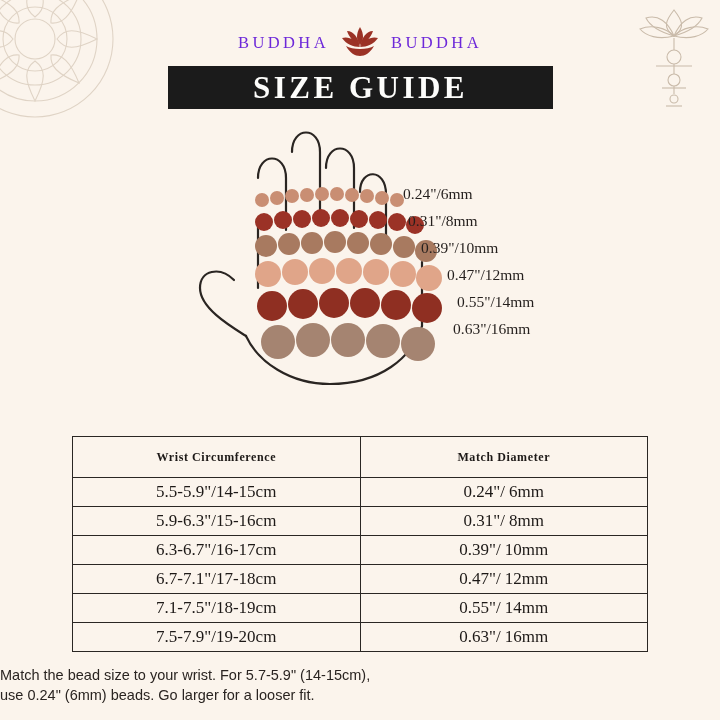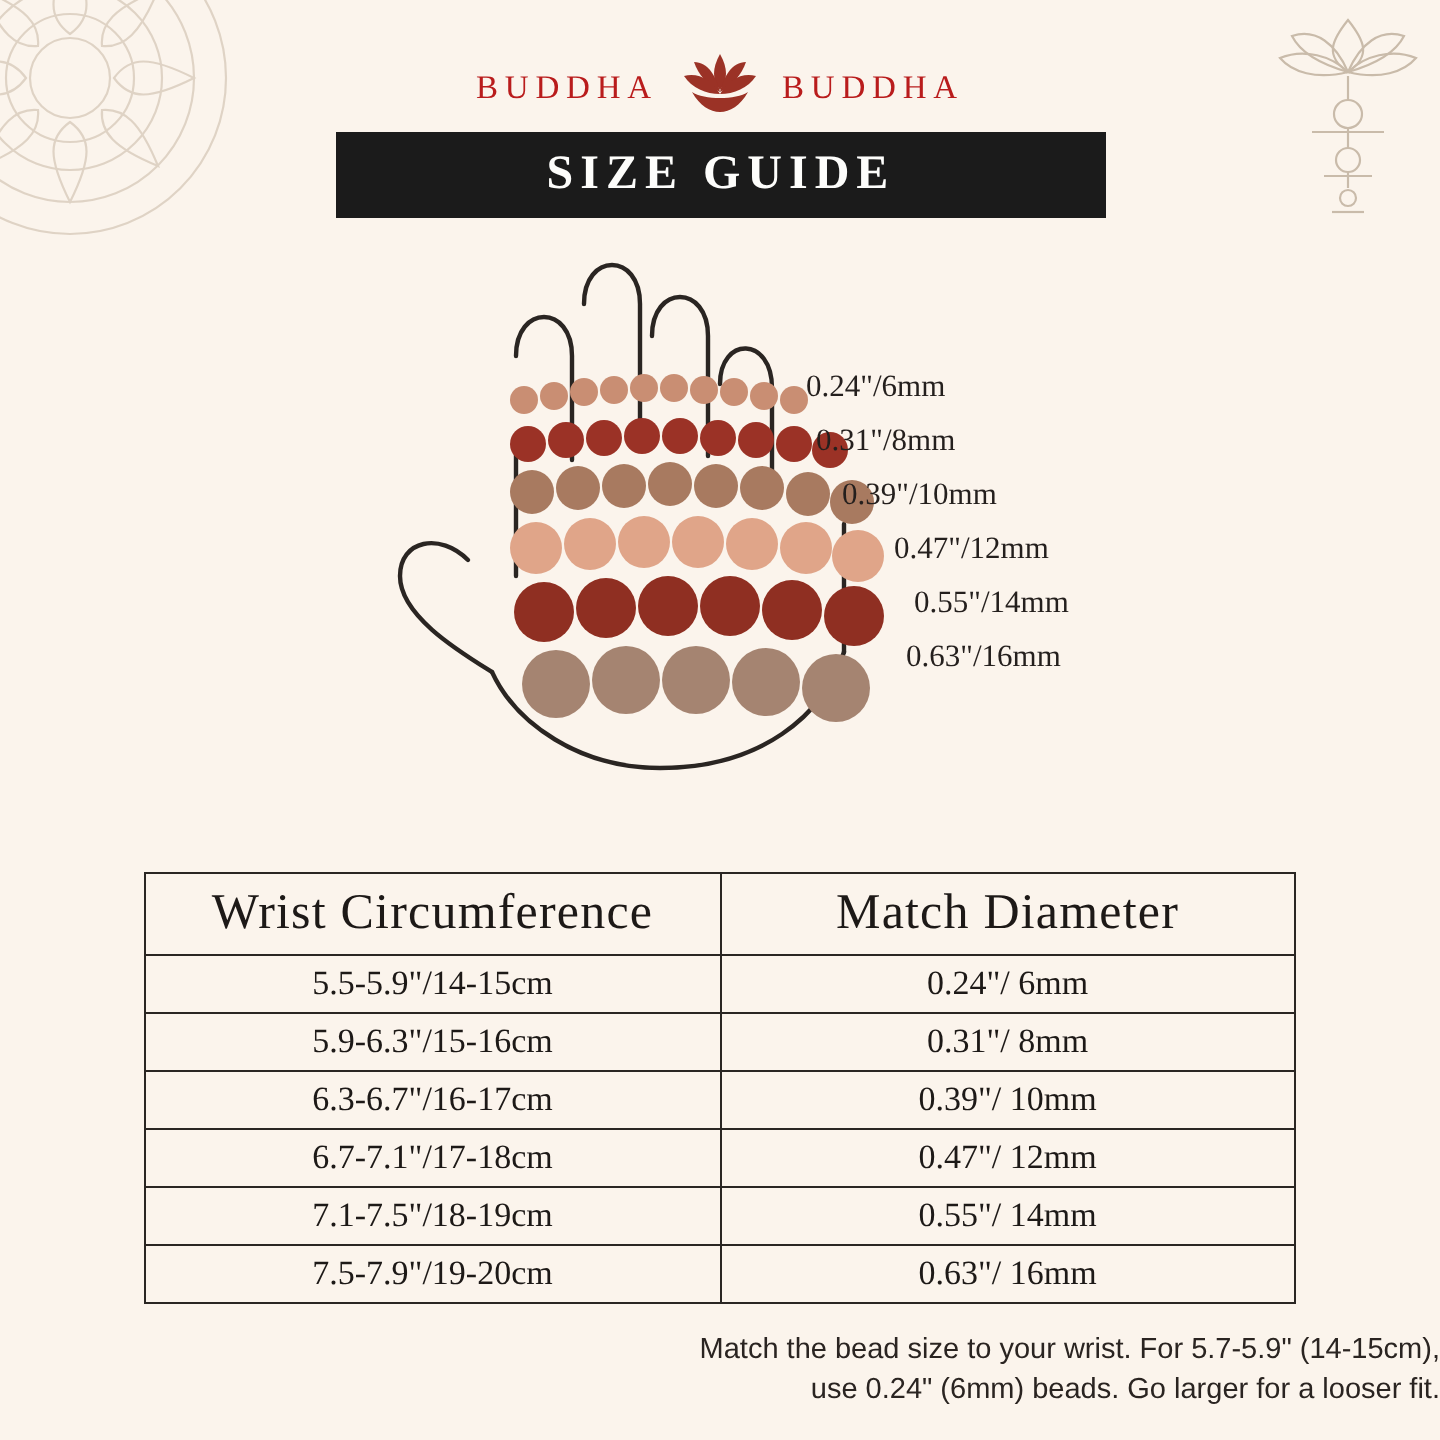--- a/index.html
+++ b/index.html
@@ -37,21 +37,21 @@
     width: 720px;
     display: flex;
     align-items: center;
     justify-content: center;
     gap: 12px;
   }
   .brand-word {
     font-family: "Liberation Serif", serif;
     font-size: 16.5px;
     letter-spacing: 3.4px;
-    color: #b91c1c;
+    color: #6d28d9;
     font-weight: 400;
     text-align: right;
   }
   .brand-logo { display: block; }
 
   
   .title-banner {
     position: absolute;
     top: 66px;
     left: 168px;
@@ -59,21 +59,21 @@
     height: 43px;
     background: #1b1b1b;
     display: flex;
     align-items: center;
     justify-content: center;
   }
   .title-banner span {
     color: #fdfdfb;
     font-family: "Liberation Serif", serif;
     font-weight: bold;
-    font-size: 24px;
+    font-size: 31px;
     letter-spacing: 3.5px;
   }
 
   
   .illustration {
     position: absolute;
     top: 112px;
     left: 150px;
     width: 440px;
     height: 300px;
@@ -110,36 +110,36 @@
   table.size-table th,
   table.size-table td {
     border: 1px solid #2a2623;
     text-align: center;
     font-family: "Liberation Serif", serif;
     color: #1d1917;
     padding: 0;
   }
   table.size-table th {
     height: 40px;
-    font-size: 25px;
-    font-weight: normal;
+    font-size: 12px;
+    font-weight: bold;
     letter-spacing: 0.6px;
   }
   table.size-table td {
     height: 28px;
     font-size: 17px;
   }
 
   
   .footnote {
     position: absolute;
     top: 665px;
     left: 0;
     width: 720px;
-    text-align: right;
+    text-align: left;
     font-family: "Liberation Sans", sans-serif;
     font-size: 14.5px;
     color: #2a2421;
     line-height: 20px;
   }
 </style>
 </head>
 <body>
 
 <div class="page">

